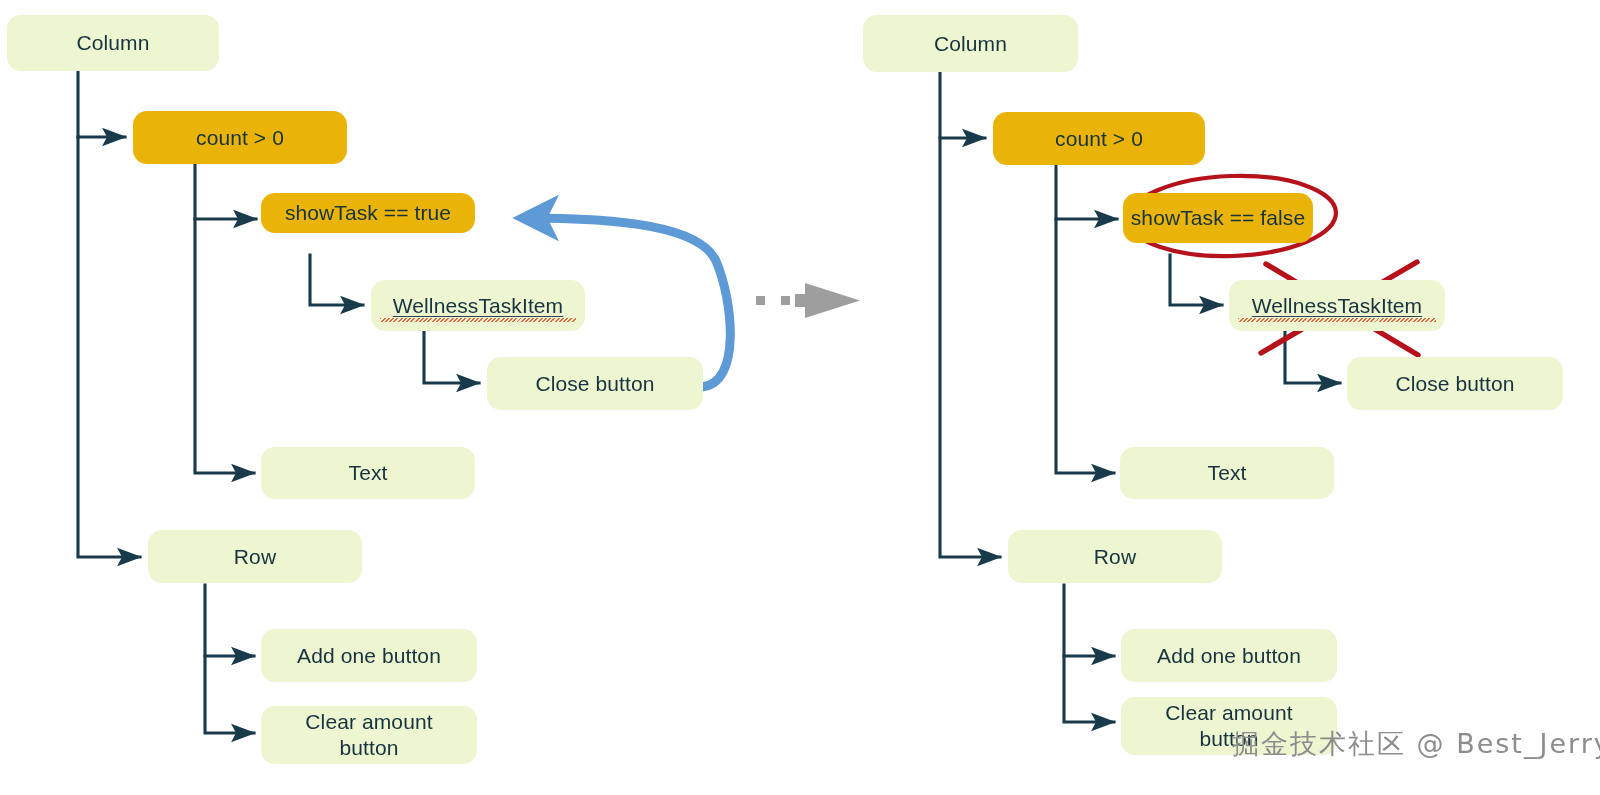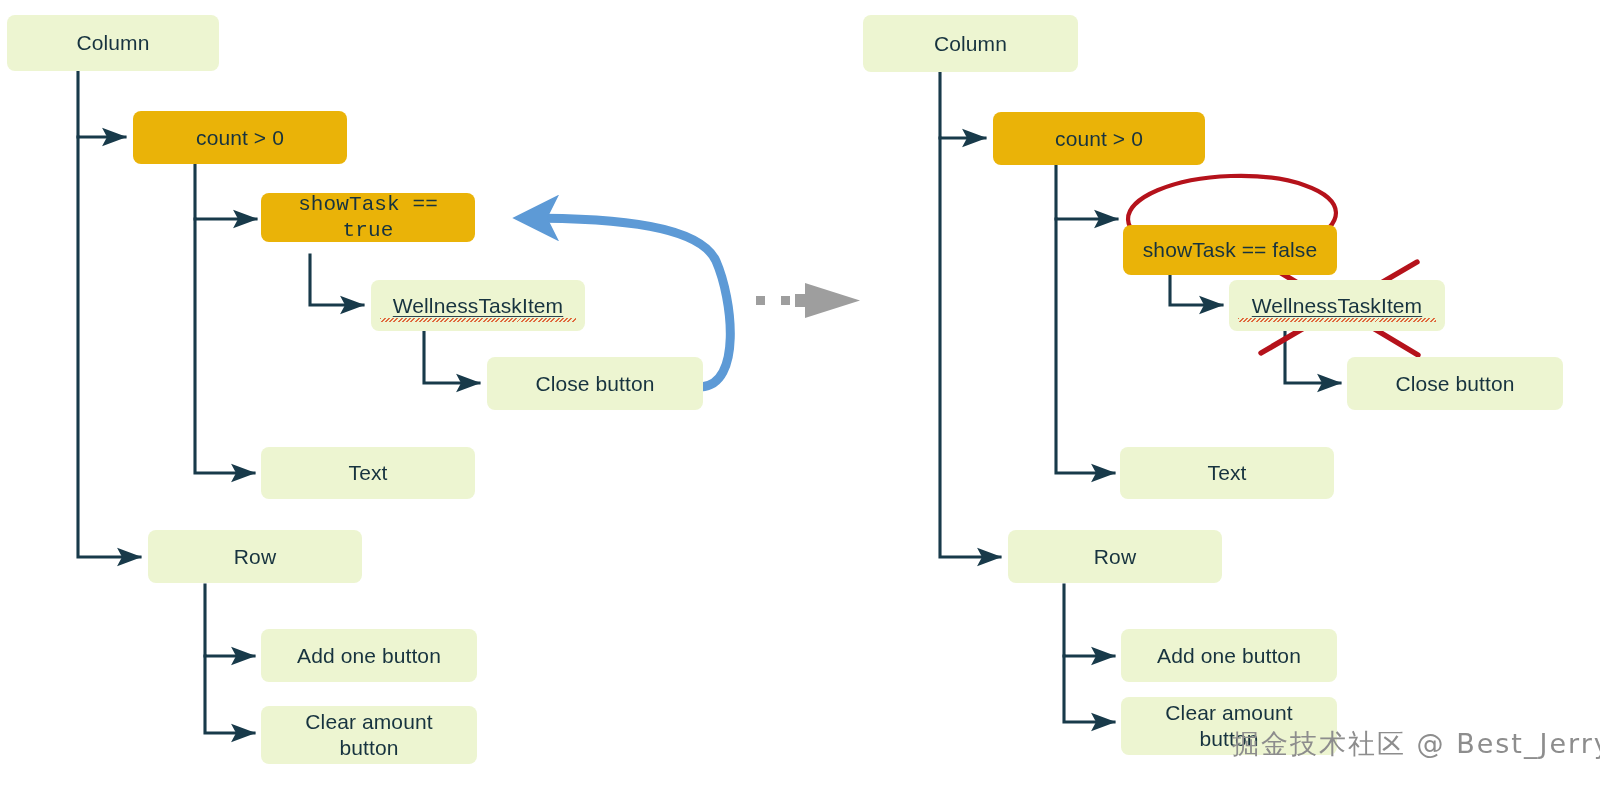--- a/index.html
+++ b/index.html
@@ -19,21 +19,21 @@
     left: 0; top: 0;
     width: 1600px;
     height: 795px;
   }
   .node {
     position: absolute;
     display: flex;
     align-items: center;
     justify-content: center;
     text-align: center;
-    border-radius: 8px;
+    border-radius: 14px;
     color: #17333f;
     font-size: 21px;
     line-height: 1.22;
     letter-spacing: 0.1px;
     font-family: "Liberation Sans", sans-serif;
     box-sizing: border-box;
     padding: 2px 6px;
     white-space: pre-line;
   }
   .node.green { background: #edf5d1; }
@@ -153,21 +153,21 @@
 
   <div>
     <div class="node green" style="left:7px;  top:15px;  width:212px; height:56px;">
       <span class="lbl">Column</span>
     </div>
 
     <div class="node blue" style="left:133px; top:111px; width:214px; height:53px;">
       <span class="lbl">count &gt; 0</span>
     </div>
 
-    <div class="node blue" style="left:261px; top:193px; width:214px; height:49px;font-family:Liberation Mono, monospace;">
+    <div class="node blue" style="left:261px; top:193px; width:214px; height:40px;">
       <span class="lbl">showTask == true</span>
     </div>
 
     <div class="node green spell" style="left:371px; top:280px; width:214px; height:51px;">
       <span class="lbl">WellnessTaskItem</span>
     </div>
     <div class="squiggle" style="left:380px; top:318px; width:196px;"></div>
 
     <div class="node green" style="left:487px; top:357px; width:216px; height:53px;">
       <span class="lbl">Close button</span>
@@ -193,21 +193,21 @@
 
   <div>
     <div class="node green" style="left:863px; top:15px; width:215px; height:57px;">
       <span class="lbl">Column</span>
     </div>
 
     <div class="node blue" style="left:993px; top:112px; width:212px; height:53px;">
       <span class="lbl">count &gt; 0</span>
     </div>
 
-    <div class="node blue" style="left:1123px; top:193px; width:214px; height:50px;margin-top:32px;">
+    <div class="node blue" style="left:1123px; top:193px; width:190px; height:50px;">
       <span class="lbl">showTask == false</span>
     </div>
 
     <div class="node green spell" style="left:1229px; top:280px; width:216px; height:51px;">
       <span class="lbl">WellnessTaskItem</span>
     </div>
     <div class="squiggle" style="left:1238px; top:318px; width:198px;"></div>
 
     <div class="node green" style="left:1347px; top:357px; width:216px; height:53px;">
       <span class="lbl">Close button</span>

